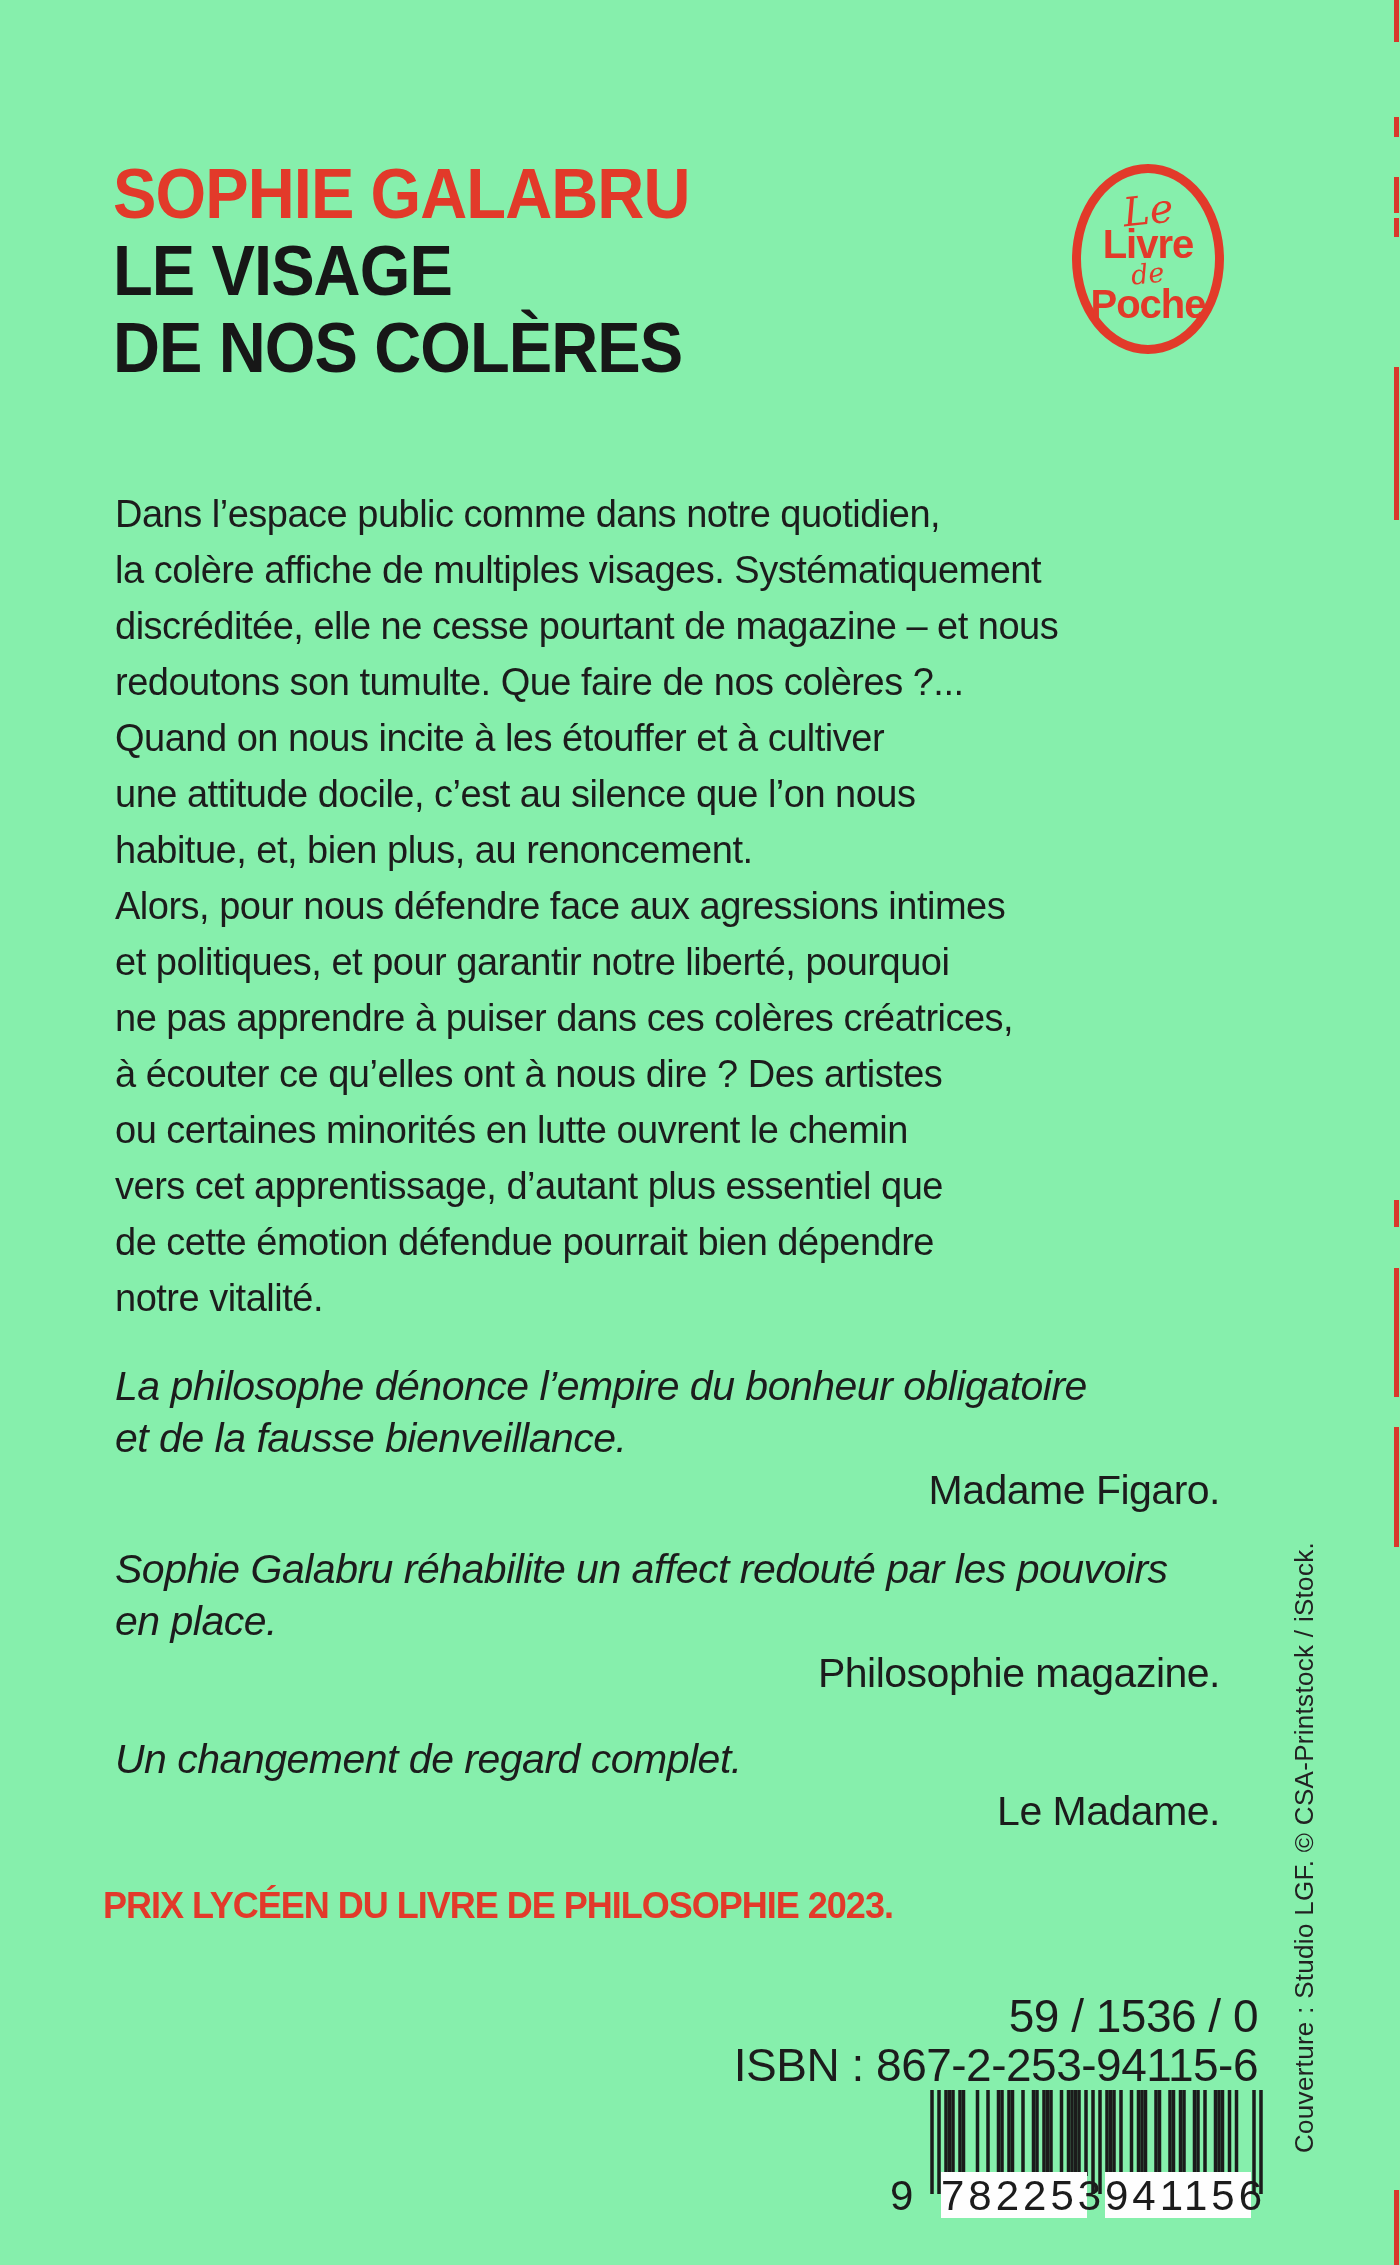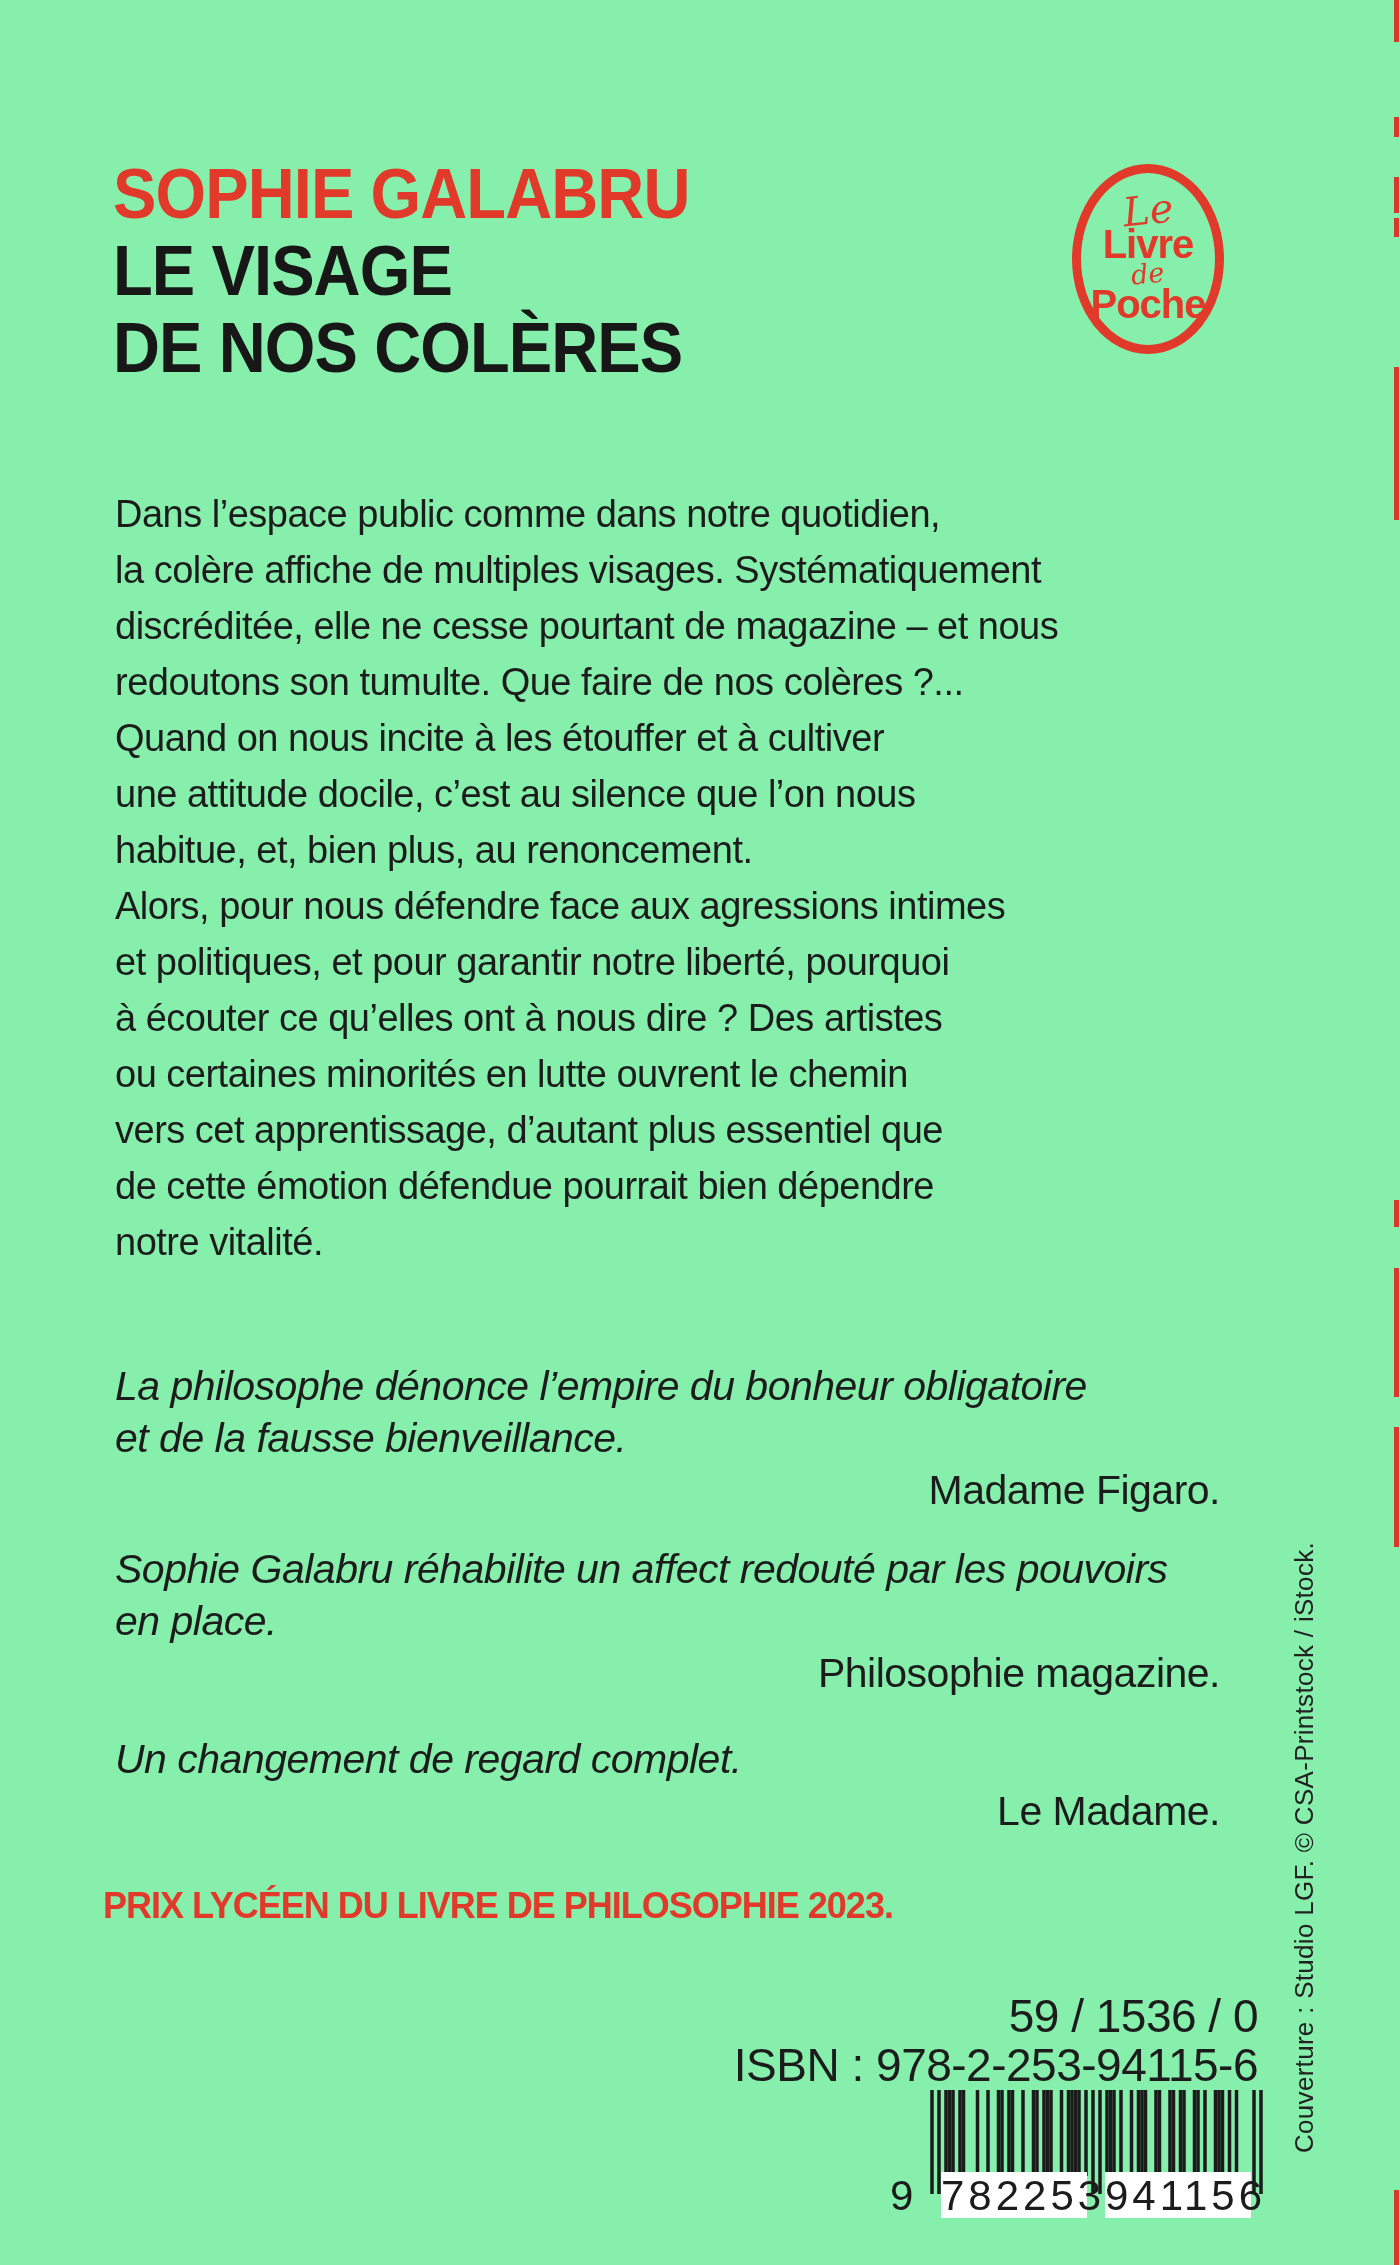--- a/index.html
+++ b/index.html
@@ -130,20 +130,21 @@
   <div class="synopsis">
       <div class="line">Dans l’espace public comme dans notre quotidien,</div>
       <div class="line">la colère affiche de multiples visages. Systématiquement</div>
       <div class="line">discréditée, elle ne cesse pourtant de magazine – et nous</div>
       <div class="line">redoutons son tumulte. Que faire de nos colères ?...</div>
       <div class="line">Quand on nous incite à les étouffer et à cultiver</div>
       <div class="line">une attitude docile, c’est au silence que l’on nous</div>
       <div class="line">habitue, et, bien plus, au renoncement.</div>
       <div class="line">Alors, pour nous défendre face aux agressions intimes</div>
       <div class="line">et politiques, et pour garantir notre liberté, pourquoi</div>
+      <div class="line">ne pas apprendre à puiser dans ces colères créatrices,</div>
       <div class="line">à écouter ce qu’elles ont à nous dire ? Des artistes</div>
       <div class="line">ou certaines minorités en lutte ouvrent le chemin</div>
       <div class="line">vers cet apprentissage, d’autant plus essentiel que</div>
       <div class="line">de cette émotion défendue pourrait bien dépendre</div>
       <div class="line">notre vitalité.</div>
     </div>
 
   <div class="quote quote-1">
     <div>
         <div class="line">La philosophe dénonce l’empire du bonheur obligatoire</div>
@@ -164,21 +165,21 @@
     <div>
         <div class="line">Un changement de regard complet.</div>
       </div>
     <div class="source">Le Madame.</div>
   </div>
 
   <div class="award">PRIX LYCÉEN DU LIVRE DE PHILOSOPHIE 2023.</div>
 
   <div class="codes">
     <div>59 / 1536 / 0</div>
-    <div>ISBN : 978-2-253-94115-6</div>
+    <div>ISBN : 867-2-253-94115-6</div>
   </div>
 
   <div class="barcode">
     <svg id="bc-svg" width="333" height="104" viewBox="0 0 332.5 104">
         <rect x="0.0" y="0" width="3.5" height="104" fill="#1b1b1b"></rect>
         <rect x="7.0" y="0" width="3.5" height="104" fill="#1b1b1b"></rect>
         <rect x="14.0" y="0" width="3.5" height="86" fill="#1b1b1b"></rect>
         <rect x="17.5" y="0" width="3.5" height="86" fill="#1b1b1b"></rect>
         <rect x="21.0" y="0" width="3.5" height="86" fill="#1b1b1b"></rect>
         <rect x="28.0" y="0" width="3.5" height="86" fill="#1b1b1b"></rect>

